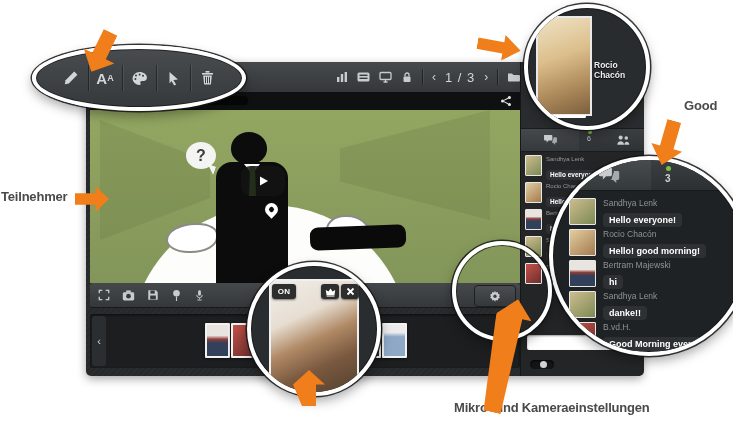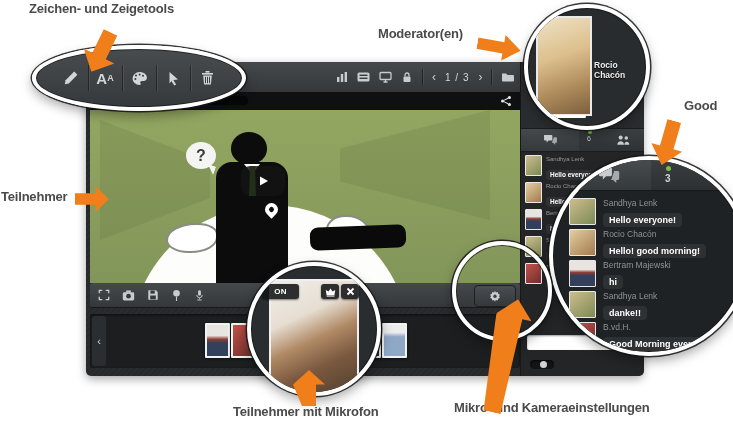--- a/index.html
+++ b/index.html
@@ -14,21 +14,21 @@
   .ar-right{clip-path:polygon(0 28%,60% 28%,60% 0,100% 50%,60% 100%,60% 72%,0 72%);}
   .ar-up-long{clip-path:polygon(50% 0,100% 16%,74% 16%,74% 100%,26% 100%,0 16%);}
   
   #app{position:absolute;left:86px;top:62px;width:557px;height:314px;background:#26282a;
        border-radius:5px;box-shadow:0 3px 10px rgba(0,0,0,.35);
        background-image:repeating-linear-gradient(135deg,rgba(255,255,255,.018) 0 2px,transparent 2px 4px);}
   .bar{background:linear-gradient(#45494c,#34383b);border-bottom:1px solid #17191b;}
   #topbar{position:absolute;left:0;top:0;width:557px;height:30px;border-radius:5px 5px 0 0;}
   .tbrow{position:absolute;display:flex;align-items:center;height:30px;gap:9px;color:#c9ccce;}
   .sep{width:1px;height:16px;background:rgba(0,0,0,.45);box-shadow:1px 0 0 rgba(255,255,255,.07);}
-  .navtxt{font-size:10px;color:#d3d6d8;letter-spacing:1px;}
+  .navtxt{font-size:13px;color:#d3d6d8;letter-spacing:1px;}
   .chev{font-size:12px;color:#cfd2d4;line-height:1;cursor:default;}
   .ic{display:inline-flex;align-items:center;justify-content:center;color:#c9ccce;}
   .ic svg{display:block;}
   
   #wb{position:absolute;left:4px;top:30px;width:430px;height:191px;background:#0d0e0f;overflow:hidden;}
   #vstrip{position:absolute;left:0;top:0;width:100%;height:18px;background:#0f1011;}
   #vtitle{position:absolute;left:8px;top:4px;width:150px;height:9px;background:#000;opacity:.55;border-radius:4px;}
   #scene{position:absolute;left:0;top:18px;width:100%;height:173px;background:linear-gradient(#93a661,#83965a);overflow:hidden;}
   .chevbg{position:absolute;background:#5f7342;opacity:.22;}
   #globe{position:absolute;left:40px;top:95px;width:280px;height:280px;border-radius:50%;background:#fdfdfb;}
@@ -103,21 +103,21 @@
   .crow{position:absolute;left:16px;display:flex;gap:7px;width:170px;}
   .cav{width:25px;height:25px;border:1px solid #e8e8e8;border-radius:1px;flex:0 0 auto;}
   .cname{font-size:8.5px;color:#8f9294;line-height:11px;white-space:nowrap;}
   .ctxt{font-size:9px;font-weight:bold;color:#fff;background:#2e3134;border-radius:4px;padding:2px 6px;line-height:10px;white-space:nowrap;display:inline-block;}
   
   #cb-part{left:247px;top:262px;width:126px;height:126px;background:#2a2d2f;}
   #partphoto{position:absolute;left:18px;top:13px;width:86px;height:112px;border:2px solid #f0f0f0;
              background:linear-gradient(155deg,#f0ede9 0%,#e7ded2 32%,#b08965 52%,#7a5940 72%,#53402d 100%);}
   .pbtn{position:absolute;top:18px;height:15px;background:rgba(18,20,22,.88);border-radius:3px;color:#fff;
         display:flex;align-items:center;justify-content:center;box-shadow:0 1px 2px rgba(0,0,0,.5);}
-  #btn-on{left:11px;width:37px;font-size:8px;font-weight:bold;letter-spacing:.3px;}
+  #btn-on{left:21px;width:24px;font-size:8px;font-weight:bold;letter-spacing:.3px;}
   #btn-crown{left:70px;width:18px;}
   #btn-x{left:90px;width:18px;}
   
   #cb-gear{left:452px;top:241px;width:92px;height:92px;background:transparent;}
   
   .av0{background:linear-gradient(140deg,#cdbd8e,#7d8a55);}
   .av1{background:linear-gradient(140deg,#e3cda0,#a37b4e);}
   .av2{background:linear-gradient(180deg,#e8e5e0 34%,#923c34 46%,#32405c 58%);}
   .av4{background:linear-gradient(140deg,#c4524a,#6e2f2c);}
   .th3{background:linear-gradient(180deg,#ddd 30%,#23304a 42%);}
@@ -427,25 +427,22 @@
       <span class="ic">
           <svg width="9" height="9" viewBox="0 0 12 12">
             <path d="M2 2l8 8M10 2l-8 8" stroke="#fff" stroke-width="2.4"></path>
           </svg>
         </span>
     </div>
   </div>
 
   <div id="cb-gear" class="bubble"></div>
 
-  <div class="lbl" style="left:29px;top:1px;">Zeichen- und Zeigetools</div>
-  <div class="lbl" style="left:378px;top:26px;">Moderator(en)</div>
   <div class="lbl" style="left:684px;top:98px;">Good</div>
   <div class="lbl" style="left:1px;top:189px;">Teilnehmer</div>
-  <div class="lbl" style="left:233px;top:404px;">Teilnehmer mit Mikrofon</div>
   <div class="lbl" style="left:454px;top:400px;">Mikro- und Kameraeinstellungen</div>
 
   <div class="arrow ar-down" style="left:84px;top:30px;width:34px;height:44px;transform:rotate(26deg);"></div>
   <div class="arrow ar-right" style="left:477px;top:34px;width:44px;height:26px;transform:rotate(10deg);"></div>
   <div class="arrow ar-down" style="left:652px;top:120px;width:32px;height:46px;transform:rotate(16deg);"></div>
   <div class="arrow ar-right" style="left:75px;top:186px;width:34px;height:26px;"></div>
   <div class="arrow ar-up" style="left:293px;top:370px;width:32px;height:36px;"></div>
   <div class="arrow ar-up-long" style="left:498px;top:299px;width:36px;height:116px;transform:rotate(13deg);transform-origin:50% 8%;"></div>
 
 </div>

